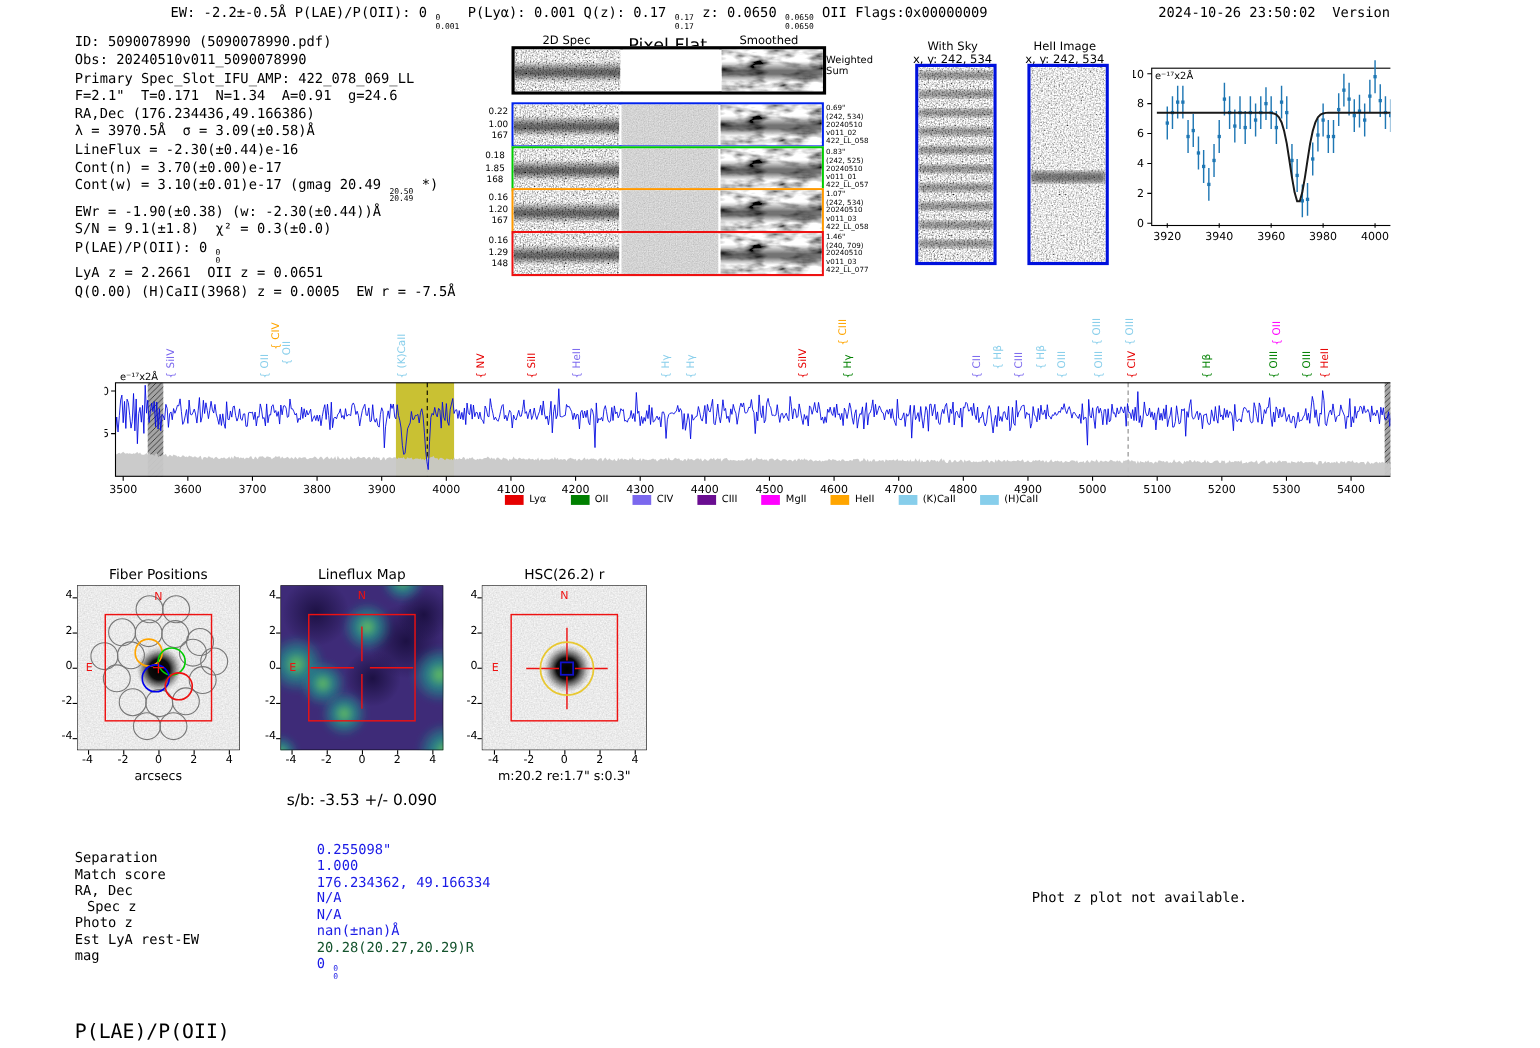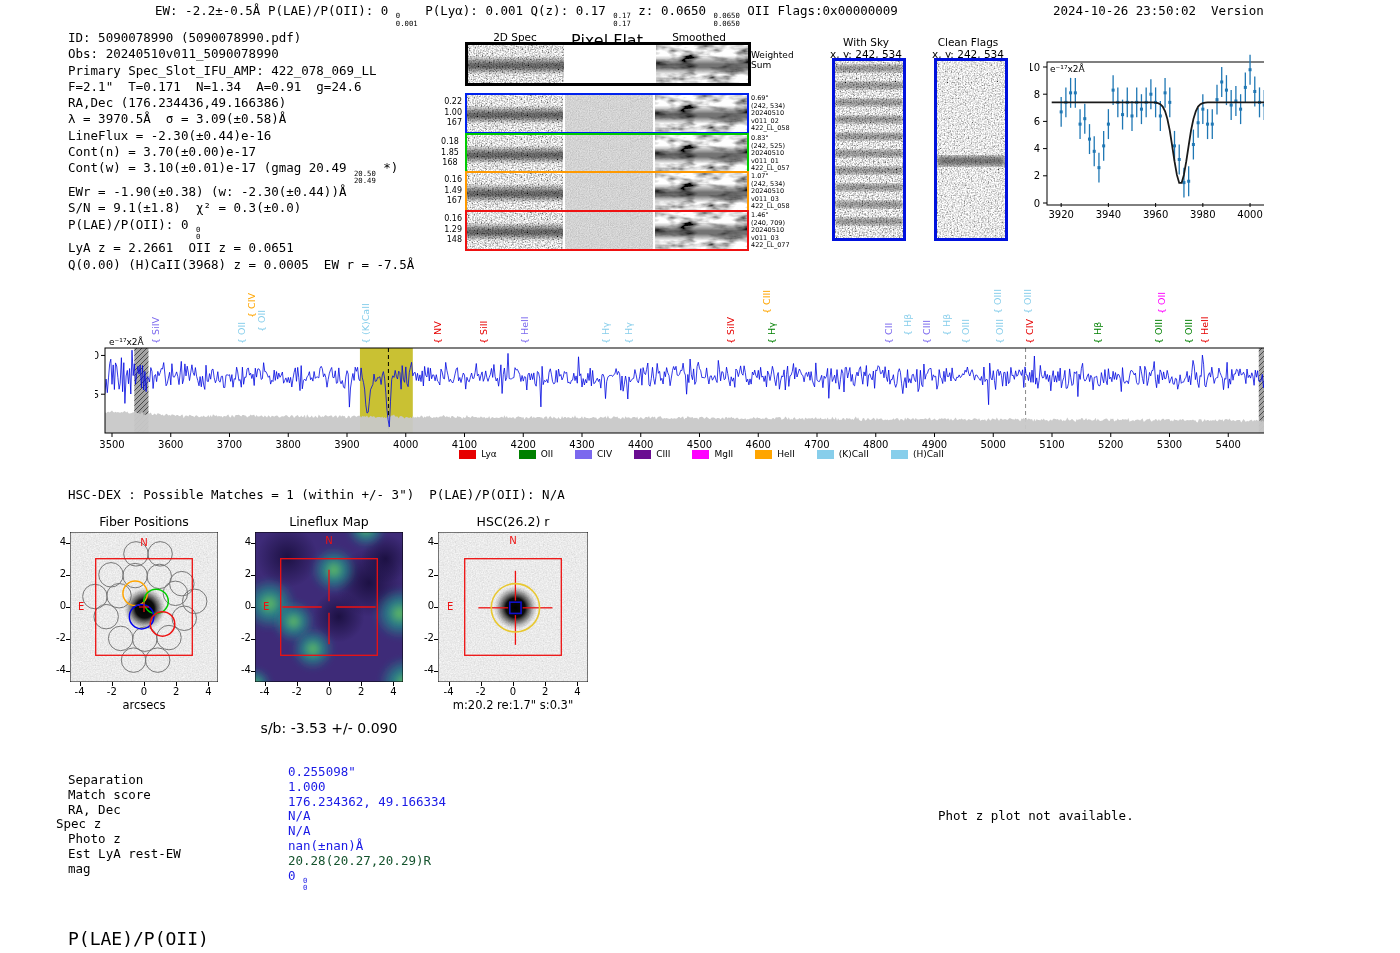--- a/index.html
+++ b/index.html
@@ -193,21 +193,21 @@
         <svg width="88" height="38" style="position:absolute;left:98px;top:0;">
           <rect x="0" y="0" width="88" height="38" filter="url(#nzFlat)"></rect>
         </svg>
         <svg width="92" height="38" style="position:absolute;left:188px;top:0;">
           <rect x="0" y="0" width="92" height="38" filter="url(#nzSmooth)"></rect>
           <rect x="0" y="10.64" width="92" height="19" fill="url(#gStreak)"></rect>
         </svg>
       </div>
       <div style="position:absolute;left:438px;top:175px;width:24px;font-size:8px;line-height:10.5px;text-align:right;">
         <div>0.16</div>
-        <div>1.49</div>
+        <div>1.20</div>
         <div>167</div>
       </div>
       <div style="position:absolute;left:751px;top:173px;font-size:6.5px;line-height:7.5px;white-space:nowrap;">
         <div>1.07"</div>
         <div>(242, 534)</div>
         <div>20240510</div>
         <div>v011_03</div>
         <div>422_LL_058</div>
       </div>
       <div style="position:absolute;left:465px;top:210px;width:280px;height:37px;border:2px solid #ee1111;background:#fff;">
@@ -247,21 +247,21 @@
         <rect x="0" y="38" width="68" height="7" fill="#000" opacity="0.38" filter="url(#blur2)"></rect>
         <rect x="0" y="55" width="68" height="7" fill="#000" opacity="0.38" filter="url(#blur2)"></rect>
         <rect x="0" y="72" width="68" height="7" fill="#000" opacity="0.38" filter="url(#blur2)"></rect>
         <rect x="0" y="89" width="68" height="7" fill="#000" opacity="0.38" filter="url(#blur2)"></rect>
         <rect x="0" y="106" width="68" height="7" fill="#000" opacity="0.38" filter="url(#blur2)"></rect>
         <rect x="0" y="123" width="68" height="7" fill="#000" opacity="0.38" filter="url(#blur2)"></rect>
         <rect x="0" y="140" width="68" height="7" fill="#000" opacity="0.38" filter="url(#blur2)"></rect>
         <rect x="0" y="157" width="68" height="7" fill="#000" opacity="0.38" filter="url(#blur2)"></rect>
       </svg>
     </div>
-  <div class="abs ctr" style="left:918px;top:36px;width:100px;font-size:10.5px;">Clean Flags</div>
+  <div class="abs ctr" style="left:918px;top:36px;width:100px;font-size:10.5px;">HeII Image</div>
   <div class="abs ctr" style="left:918px;top:48px;width:100px;font-size:10.5px;">x, y: 242, 534</div>
   <div id="clean-box" class="abs" style="left:934px;top:58px;width:68px;height:177px;border:3px solid #0011dd;">
       <svg width="68" height="177">
         <rect x="0" y="0" width="68" height="177" filter="url(#nzFine)"></rect>
         <rect x="0" y="0" width="68" height="177" fill="#fff" opacity="0.18"></rect>
         <rect x="0" y="95" width="68" height="10" fill="#000" opacity="0.5" filter="url(#blur2)"></rect>
       </svg>
     </div>
 
   <div id="fitplot" class="abs" style="left:1030px;top:45px;width:285px;height:180px;">
@@ -517,21 +517,20 @@
       <div class="legend-item">
         <span class="legend-sw" style="background: rgb(135, 206, 235);"></span>
         <span>(K)CaII</span>
       </div>
       <div class="legend-item">
         <span class="legend-sw" style="background: rgb(135, 206, 235);"></span>
         <span>(H)CaII</span>
       </div>
     </div>
 
-  <div class="abs mono" style="left:68px;top:487px;font-size:12.5px;white-space:pre;">HSC-DEX : Possible Matches = 1 (within +/- 3")  P(LAE)/P(OII): N/A</div>
 
   <div class="abs ctr" style="left:69px;top:514px;width:150px;font-size:12.5px;">Fiber Positions</div>
   <div id="panel-fiber" class="abs" style="left:70px;top:532px;width:148px;height:150px;">
       <svg width="148" height="150">
         <rect x="0" y="0" width="148" height="150" filter="url(#nzLight)"></rect>
         <circle cx="74.805" cy="76.61" r="20.930000000000003" fill="url(#gBlob)"></circle>
         <rect x="0" y="0" width="148" height="150" fill="none" stroke="#000" stroke-width="1"></rect>
         <circle cx="65.95" cy="21.869999999999997" r="12.236" fill="none" stroke="#777" stroke-width="1"></circle>
         <circle cx="90.1" cy="21.869999999999997" r="12.236" fill="none" stroke="#777" stroke-width="1"></circle>
         <circle cx="40.995" cy="42.8" r="12.236" fill="none" stroke="#777" stroke-width="1"></circle>
@@ -672,21 +671,21 @@
       <div style="position:absolute;left:434px;top:542.6px;width:4px;height:1px;background:#000;"></div>
     </div>
 
   <div id="match-table">
       <div style="position:absolute;left:68px;top:772px;font-size:12.5px;white-space:pre;" class="mono">Separation</div>
       <div style="position:absolute;left:288px;top:764px;font-size:12.5px;white-space:pre;color:#1a1ae6;" class="mono">0.255098"</div>
       <div style="position:absolute;left:68px;top:786.8px;font-size:12.5px;white-space:pre;" class="mono">Match score</div>
       <div style="position:absolute;left:288px;top:778.8px;font-size:12.5px;white-space:pre;color:#1a1ae6;" class="mono">1.000</div>
       <div style="position:absolute;left:68px;top:801.6px;font-size:12.5px;white-space:pre;" class="mono">RA, Dec</div>
       <div style="position:absolute;left:288px;top:793.6px;font-size:12.5px;white-space:pre;color:#1a1ae6;" class="mono">176.234362, 49.166334</div>
-      <div style="position:absolute;left:56px;top:816.4px;font-size:12.5px;white-space:pre;" class="mono">Spec z</div>
+      <div style="position:absolute;left:79px;top:816.4px;font-size:12.5px;white-space:pre;" class="mono">Spec z</div>
       <div style="position:absolute;left:288px;top:808.4px;font-size:12.5px;white-space:pre;color:#1a1ae6;" class="mono">N/A</div>
       <div style="position:absolute;left:68px;top:831.2px;font-size:12.5px;white-space:pre;" class="mono">Photo z</div>
       <div style="position:absolute;left:288px;top:823.2px;font-size:12.5px;white-space:pre;color:#1a1ae6;" class="mono">N/A</div>
       <div style="position:absolute;left:68px;top:846px;font-size:12.5px;white-space:pre;" class="mono">Est LyA rest-EW</div>
       <div style="position:absolute;left:288px;top:838px;font-size:12.5px;white-space:pre;color:#1a1ae6;" class="mono">nan(±nan)Å</div>
       <div style="position:absolute;left:68px;top:860.8px;font-size:12.5px;white-space:pre;" class="mono">mag</div>
       <div style="position:absolute;left:288px;top:852.8px;font-size:12.5px;white-space:pre;color:#14532d;" class="mono">20.28(20.27,20.29)R</div>
       <div style="position:absolute;left:68px;top:928px;font-size:18px;white-space:pre;" class="mono">P(LAE)/P(OII)</div>
       <div style="position:absolute;left:288px;top:867.6px;font-size:12.5px;white-space:pre;color:#1a1ae6;" class="mono"><span>0 </span><span class="stk"><span>0</span><span>0</span></span><span></span></div>
     </div>

